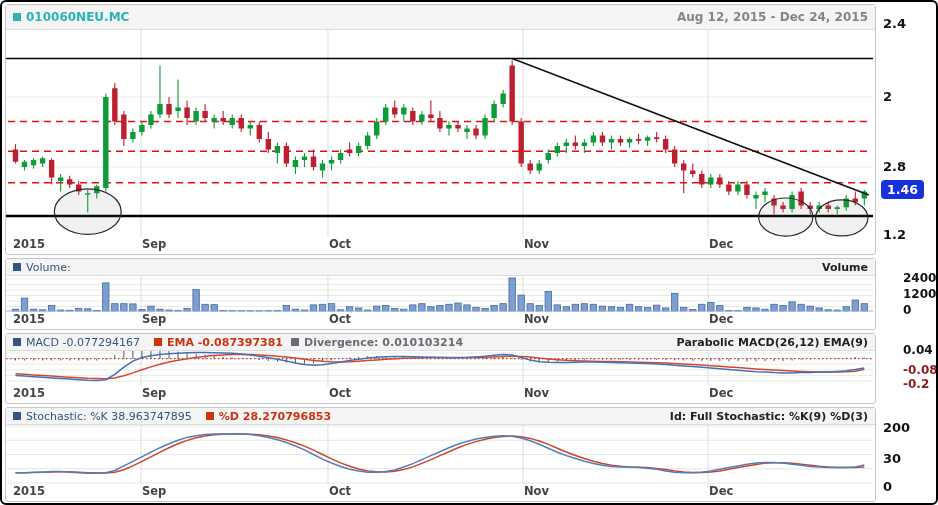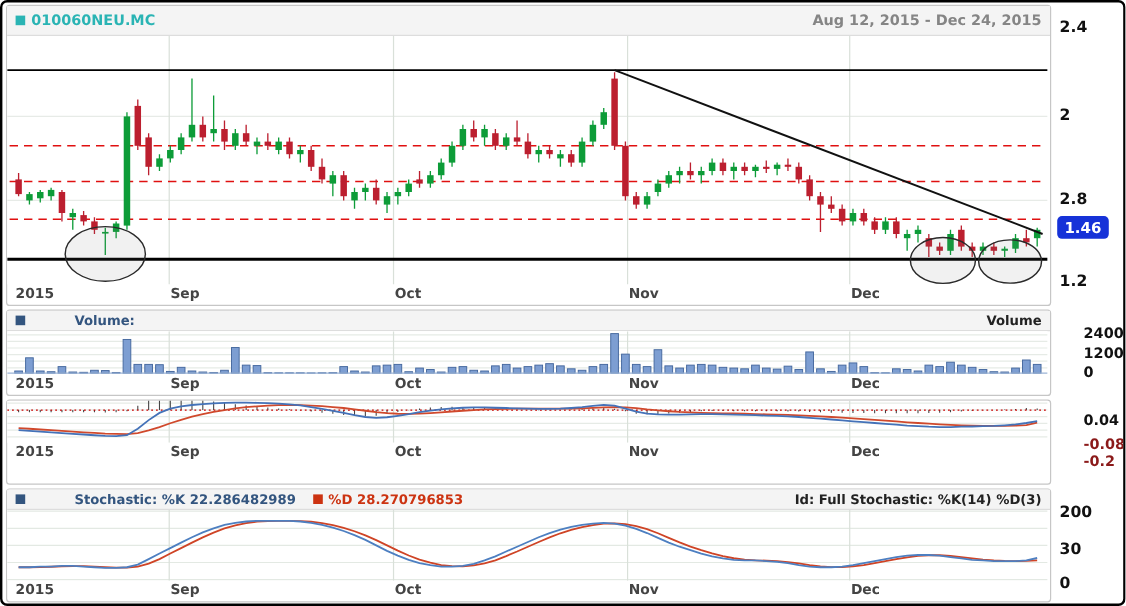--- a/index.html
+++ b/index.html
@@ -13,21 +13,21 @@
   .main .phead{height:25px;font-size:12px;}
   .vol .phead,.macd .phead,.stoch .phead{height:17px;font-size:11px;}
   .sq{width:8px;height:8px;display:inline-block;margin-right:5px;flex:0 0 auto;}
   .sq.teal{background:#2ab4b4;}
   .sq.blue{background:#33557f;}
   .sq.red{background:#cc3311;}
   .sq.gray{background:#6b6b75;}
   .ticker{color:#2ab4b4;font-weight:bold;margin-right:9px;}
   .ohlc{color:#333;font-weight:bold;}
   .ohlc span{margin-right:7px;}
-  .lbl-blue{color:#33557f;font-weight:bold;margin-right:14px;margin-left:36px;}
+  .lbl-blue{color:#33557f;font-weight:normal;margin-right:14px;}
   .lbl-red{color:#cc3311;font-weight:bold;margin-right:8px;}
   .lbl-gray{color:#6b6b75;font-weight:bold;}
   .spacer{flex:1 1 auto;}
   .daterange{color:#858585;font-size:12px;font-weight:bold;}
   .rtitle{color:#222;font-weight:bold;}
   svg.plot{display:block;background:#fff;}
   .xrow{position:relative;height:15px;font-size:11.5px;font-weight:bold;color:#444;overflow:hidden;}
   .xrow span{position:absolute;top:0;}
   .yaxis{position:absolute;left:879px;top:0;width:53px;height:501px;}
   .ylab{position:absolute;left:2px;font-size:13px;font-weight:bold;color:#111;}
@@ -393,20 +393,30 @@
     <div class="xrow" id="xrow-vol">
         <span style="left: 7px;">2015</span>
         <span style="left: 136.017px;">Sep</span>
         <span style="left: 322.938px;">Oct</span>
         <span style="left: 517.986px;">Nov</span>
         <span style="left: 703.101px;">Dec</span>
       </div>
   </div>
 
   <div class="panel macd">
+    <div class="phead">
+      <span class="sq blue"></span>
+      <span class="lbl-blue">MACD -0.077294167</span>
+      <span class="sq red"></span>
+      <span class="lbl-red">EMA -0.087397381</span>
+      <span class="sq gray"></span>
+      <span class="lbl-gray">Divergence: 0.010103214</span>
+      <span class="spacer"></span>
+      <span class="rtitle">Parabolic MACD(26,12) EMA(9)</span>
+    </div>
     <svg id="svg-macd" class="plot" width="867" height="35">
         <g>
           <line x1="0" y1="2" x2="867" y2="2" stroke="#e6ebe6" stroke-width="1"></line>
           <line x1="0" y1="7.6" x2="867" y2="7.6" stroke="#e6ebe6" stroke-width="1"></line>
           <line x1="0" y1="13.2" x2="867" y2="13.2" stroke="#e6ebe6" stroke-width="1"></line>
           <line x1="0" y1="18.799999999999997" x2="867" y2="18.799999999999997" stroke="#e6ebe6" stroke-width="1"></line>
           <line x1="0" y1="24.4" x2="867" y2="24.4" stroke="#e6ebe6" stroke-width="1"></line>
           <line x1="0" y1="30" x2="867" y2="30" stroke="#e6ebe6" stroke-width="1"></line>
           <line x1="135.017" y1="0" x2="135.017" y2="35" stroke="#d9e0d9" stroke-width="1"></line>
           <line x1="321.938" y1="0" x2="321.938" y2="35" stroke="#d9e0d9" stroke-width="1"></line>
@@ -519,25 +529,25 @@
         <span style="left: 136.017px;">Sep</span>
         <span style="left: 322.938px;">Oct</span>
         <span style="left: 517.986px;">Nov</span>
         <span style="left: 703.101px;">Dec</span>
       </div>
   </div>
 
   <div class="panel stoch">
     <div class="phead">
       <span class="sq blue"></span>
-      <span class="lbl-blue">Stochastic: %K 22.286482989</span>
+      <span class="lbl-blue">Stochastic: %K 38.963747895</span>
       <span class="sq red"></span>
       <span class="lbl-red">%D 28.270796853</span>
       <span class="spacer"></span>
-      <span class="rtitle">Id: Full Stochastic: %K(14) %D(3)</span>
+      <span class="rtitle">Id: Full Stochastic: %K(9) %D(3)</span>
     </div>
     <svg id="svg-stoch" class="plot" width="867" height="59">
         <g>
           <line x1="0" y1="58" x2="867" y2="58" stroke="#e3e9e3" stroke-width="1"></line>
           <line x1="0" y1="43.75" x2="867" y2="43.75" stroke="#e3e9e3" stroke-width="1"></line>
           <line x1="0" y1="29.500000000000004" x2="867" y2="29.500000000000004" stroke="#e3e9e3" stroke-width="1"></line>
           <line x1="0" y1="15.250000000000007" x2="867" y2="15.250000000000007" stroke="#e3e9e3" stroke-width="1"></line>
           <line x1="0" y1="1.000000000000007" x2="867" y2="1.000000000000007" stroke="#e3e9e3" stroke-width="1"></line>
           <line x1="135.017" y1="0" x2="135.017" y2="59" stroke="#d9e0d9" stroke-width="1"></line>
           <line x1="321.938" y1="0" x2="321.938" y2="59" stroke="#d9e0d9" stroke-width="1"></line>

